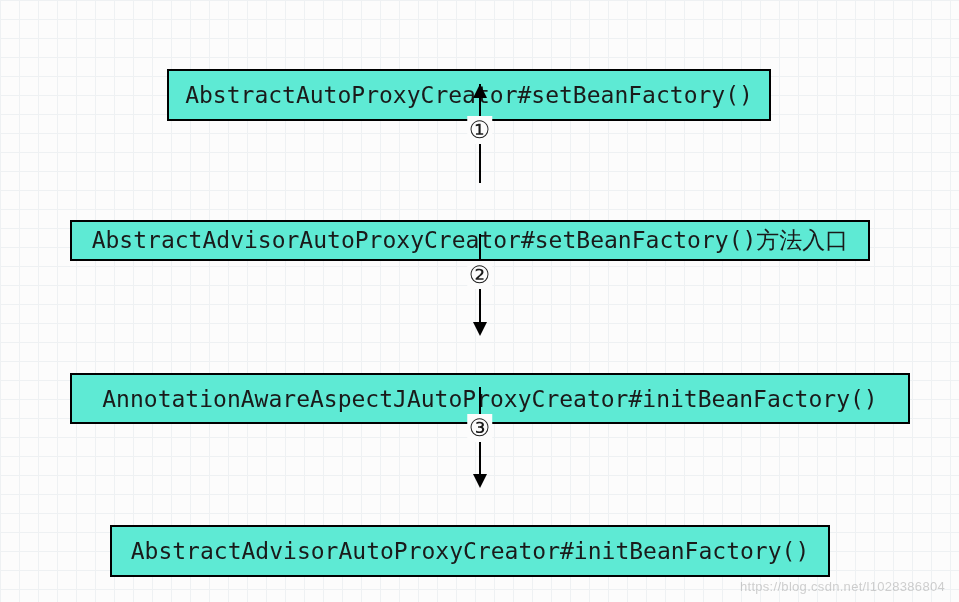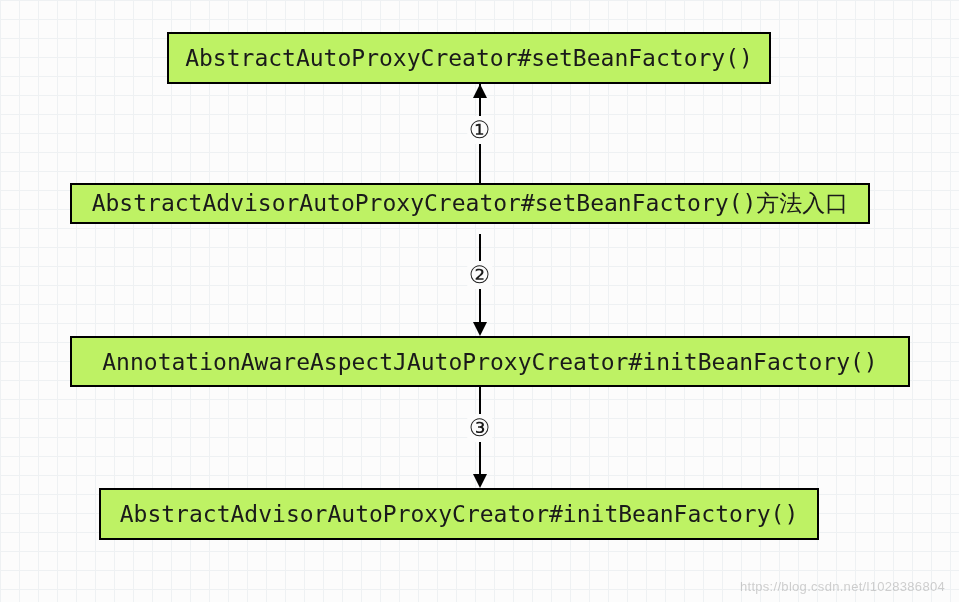--- a/index.html
+++ b/index.html
@@ -12,29 +12,30 @@
         linear-gradient(90deg, #eef1f3 1px, transparent 1px),
         linear-gradient(#e2e6e9 1px, transparent 1px),
         linear-gradient(90deg, #e2e6e9 1px, transparent 1px);
       background-size: 19px 19px, 19px 19px, 95px 95px, 95px 95px;
       position: relative;
       font-family: "Consolas", "Monaco", "DejaVu Sans Mono", monospace;
       overflow: hidden;
     }
     .node {
       position: absolute;
-      background: #bef264;
+      background: #5eead4;
       border: 2px solid #000;
       display: flex;
       align-items: center;
       justify-content: center;
       font-size: 23px;
       color: #1a1a1a;
       padding: 0 18px;
       white-space: nowrap;
+      margin-top: 37px;
     }
     .connector {
       position: absolute;
       left: 50%;
       transform: translateX(-50%);
       width: 2px;
       background: #000;
     }
     .arrowhead {
       position: absolute;
@@ -63,21 +64,21 @@
       font-family: Arial, sans-serif;
       font-size: 13px;
       color: rgba(120,120,120,0.35);
       letter-spacing: 0.3px;
     }
 
     
     #n1 { top: 32px;  left: 167px; width: 604px; height: 52px; }
     #n2 { top: 183px; left: 70px;  width: 800px; height: 41px; }
     #n3 { top: 336px; left: 70px;  width: 840px; height: 51px; }
-    #n4 { top: 488px; left: 99px; width: 720px; height: 52px; }
+    #n4 { top: 488px; left: 110px; width: 720px; height: 52px; }
 
     
     #c1 { top: 84px; height: 99px; }
     #a1 { top: 84px; }
     #l1 { top: 116px; }
 
     
     #c2 { top: 234px; height: 88px; }
     #a2 { top: 322px; }
     #l2 { top: 261px; }

